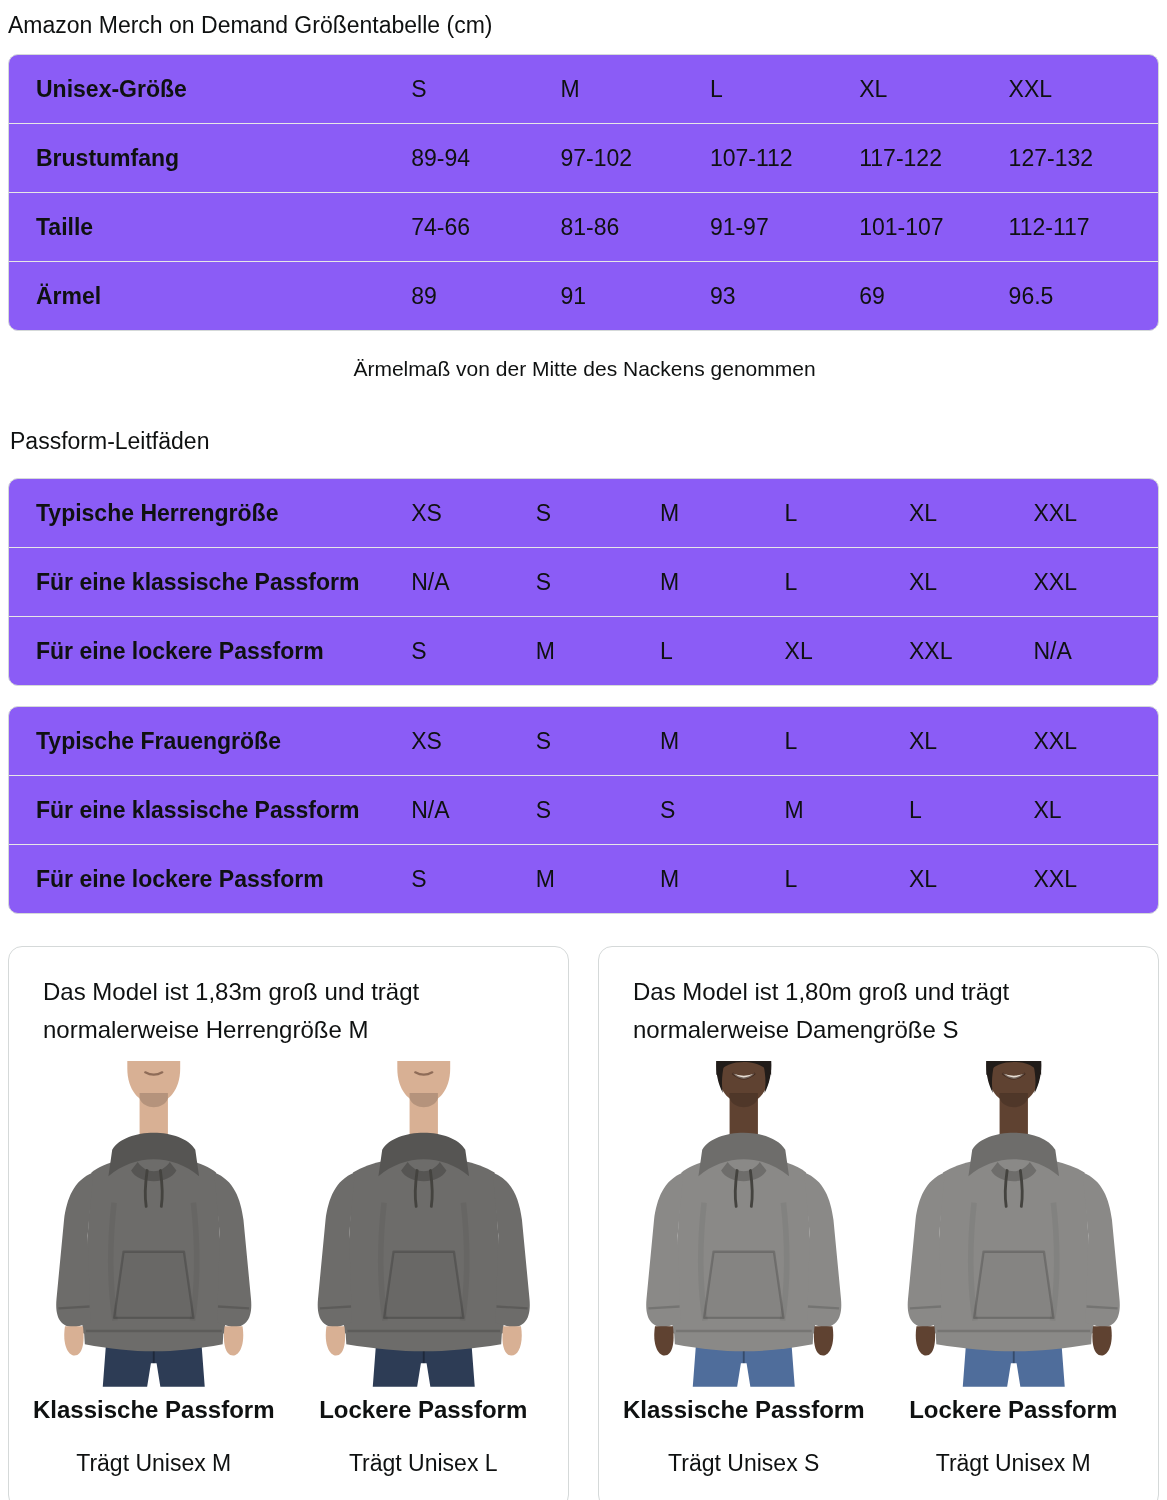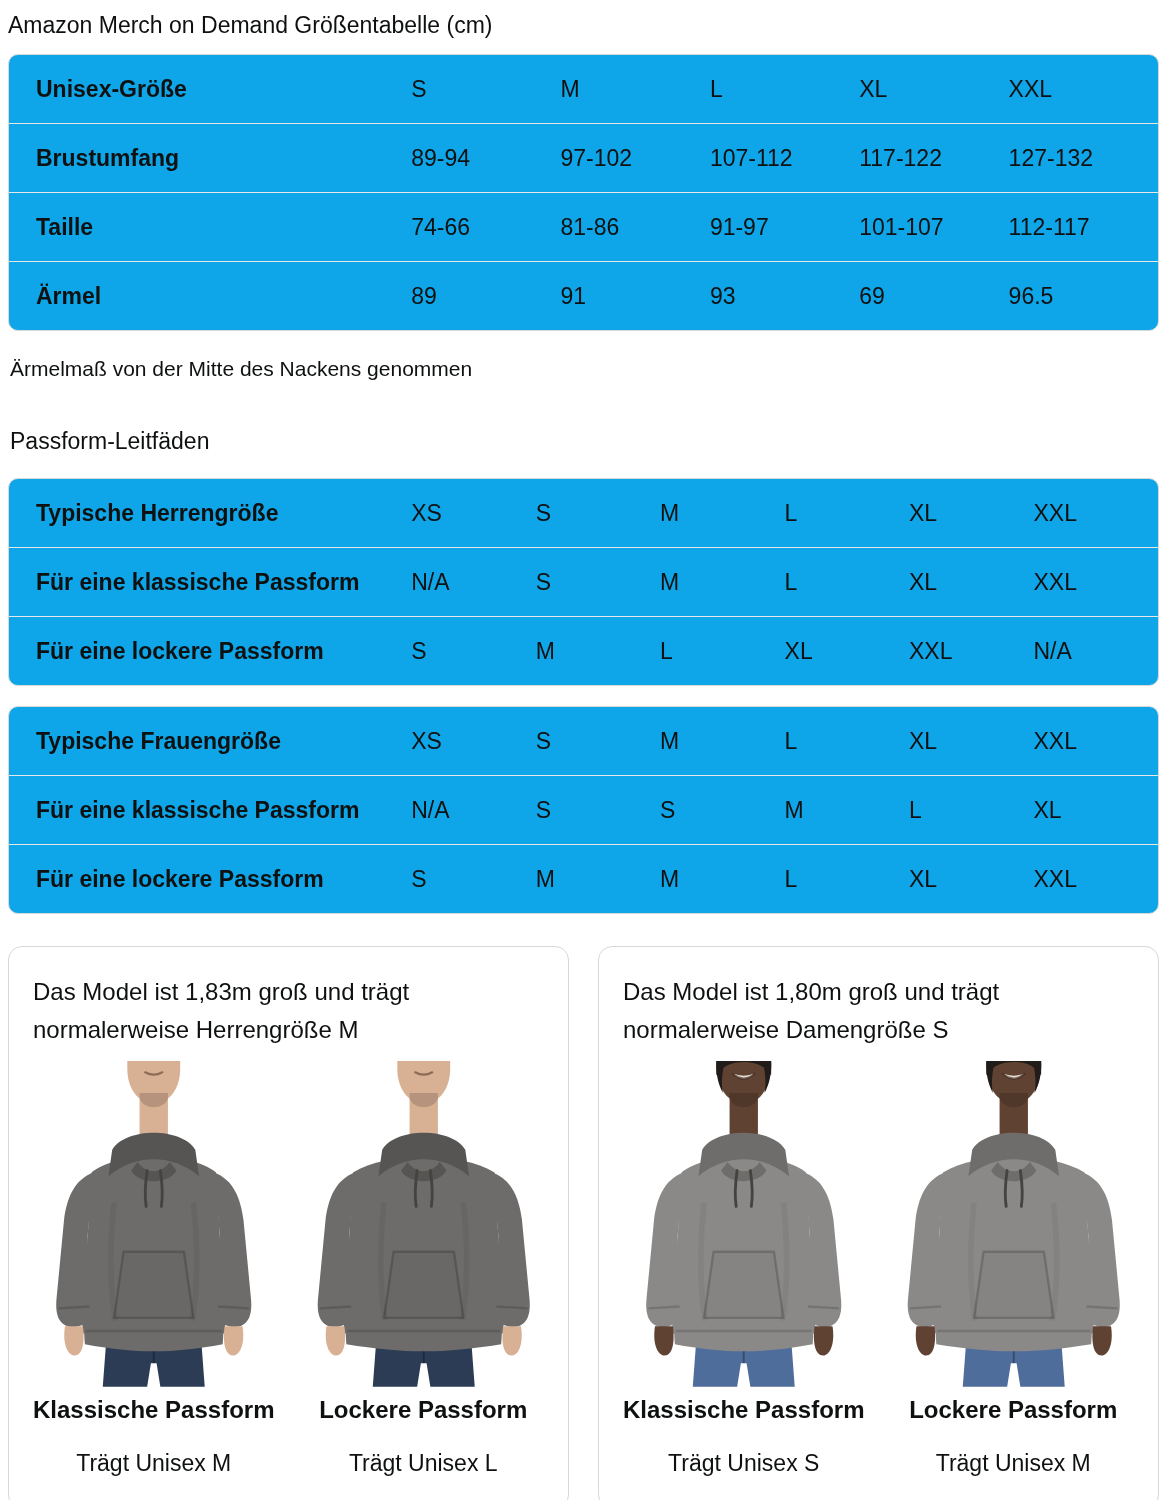--- a/index.html
+++ b/index.html
@@ -12,21 +12,21 @@
   .page { width: 1167px; min-height: 1500px; padding: 8px; }
 
   .page-title {
     font-size: 23px; font-weight: 400; line-height: 30px;
     margin: 2px 0 14px 0;
   }
 
   .table-card {
     border: 1px solid #d5d9d9;
     border-radius: 10px;
-    background: #0ea5e9;
+    background: #8b5cf6;
     overflow: hidden;
   }
   .table-card table {
     width: 100%;
     border-collapse: collapse;
     table-layout: fixed;
   }
   .table-card tr + tr { border-top: 1px solid #e7e7e7; }
   .table-card th {
     text-align: left;
@@ -39,38 +39,39 @@
     text-align: left;
     font-size: 23px; font-weight: 400;
     padding: 19px 4px 19px 0;
     line-height: 30px;
     white-space: nowrap;
   }
 
   .note {
     font-size: 21px; font-weight: 400; line-height: 27px;
     margin: 24px 0 44px 2px;
+    text-align: center;
   }
   .section-heading {
     font-size: 23px; font-weight: 400; line-height: 30px;
     margin: 0 0 22px 2px;
   }
   .fit-table-gap { margin-top: 20px; }
 
   .cards { display: flex; gap: 29px; margin-top: 32px; }
   .card {
     flex: 1 1 0;
     border: 1px solid #d5d9d9;
     border-radius: 14px;
     background: #fff;
     padding: 26px 22px 30px 22px;
   }
   .card-desc {
     font-size: 24px; line-height: 38px; font-weight: 400;
-    margin: 0 0 12px 2px;
+    margin: 0 0 12px 12px;
   }
   .figures { display: flex; gap: 24px; }
   .figure { flex: 1 1 0; margin: 0; text-align: center; }
   .figure-art svg { width: 100%; height: auto; display: block; }
   .fit-label { font-size: 24px; font-weight: 700; line-height: 30px; margin-top: 8px; }
   .size-label { font-size: 23px; font-weight: 400; line-height: 29px; margin-top: 24px; }
 </style>
 </head>
 <body>
 

